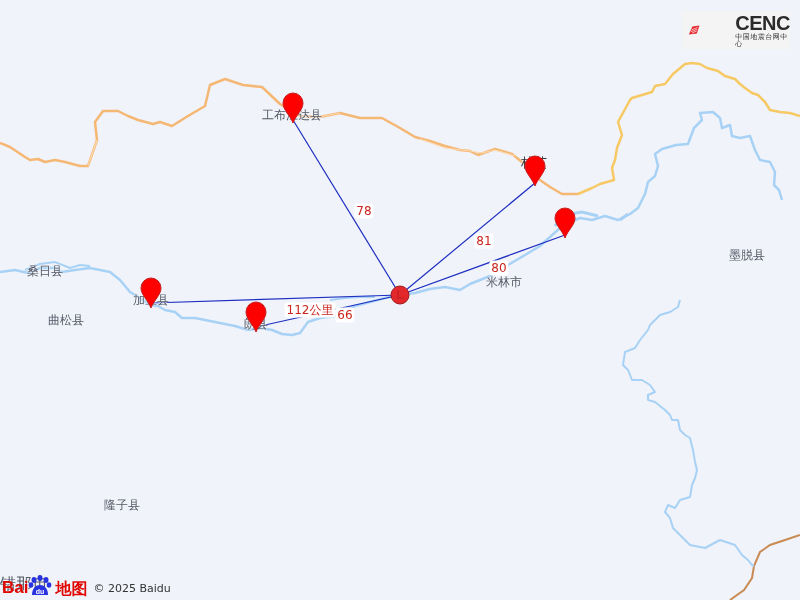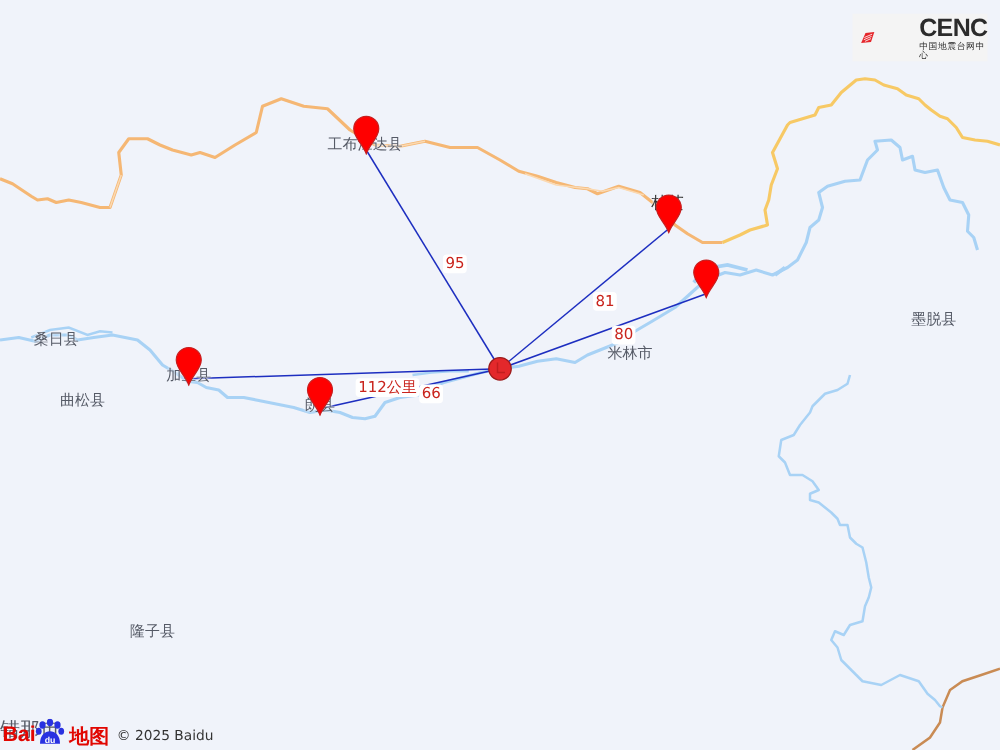--- a/index.html
+++ b/index.html
@@ -69,21 +69,21 @@
 <div class="place-label city" style="left:521px;top:156px;">林芝</div>
 <div class="place-label" style="left:8px;top:264px;margin-left:19px;">桑日县</div>
 <div class="place-label" style="left:133px;top:293px;">加查县</div>
 <div class="place-label" style="left:48px;top:313px;">曲松县</div>
 <div class="place-label" style="left:244px;top:317px;">朗县</div>
 <div class="place-label" style="left:486px;top:275px;">米林市</div>
 <div class="place-label" style="left:729px;top:248px;">墨脱县</div>
 <div class="place-label" style="left:104px;top:498px;">隆子县</div>
 <div class="place-label" style="left:0px;top:577px;font-size:16px;">错那市</div>
 
-<div class="dist-label" style="left:364px;top:211px;">95</div>
+<div class="dist-label" style="left:364px;top:211px;">78</div>
 <div class="dist-label" style="left:484px;top:241px;">81</div>
 <div class="dist-label" style="left:499px;top:268px;">80</div>
 <div class="dist-label" style="left:310px;top:310px;">112公里</div>
 <div class="dist-label" style="left:345px;top:315px;text-align:right;">66</div>
 
 <svg class="pin" style="left:293px;top:124px;" viewBox="0 0 22 32">
   <path d="M11,31 C8,23 1,18 1,11 A10,10 0 0 1 21,11 C21,18 14,23 11,31 Z" fill="#ff0000" stroke="#c81e1e" stroke-width="1"></path>
 </svg>
 <svg class="pin" style="left:535px;top:187px;" viewBox="0 0 22 32">
   <path d="M11,31 C8,23 1,18 1,11 A10,10 0 0 1 21,11 C21,18 14,23 11,31 Z" fill="#ff0000" stroke="#c81e1e" stroke-width="1"></path>

